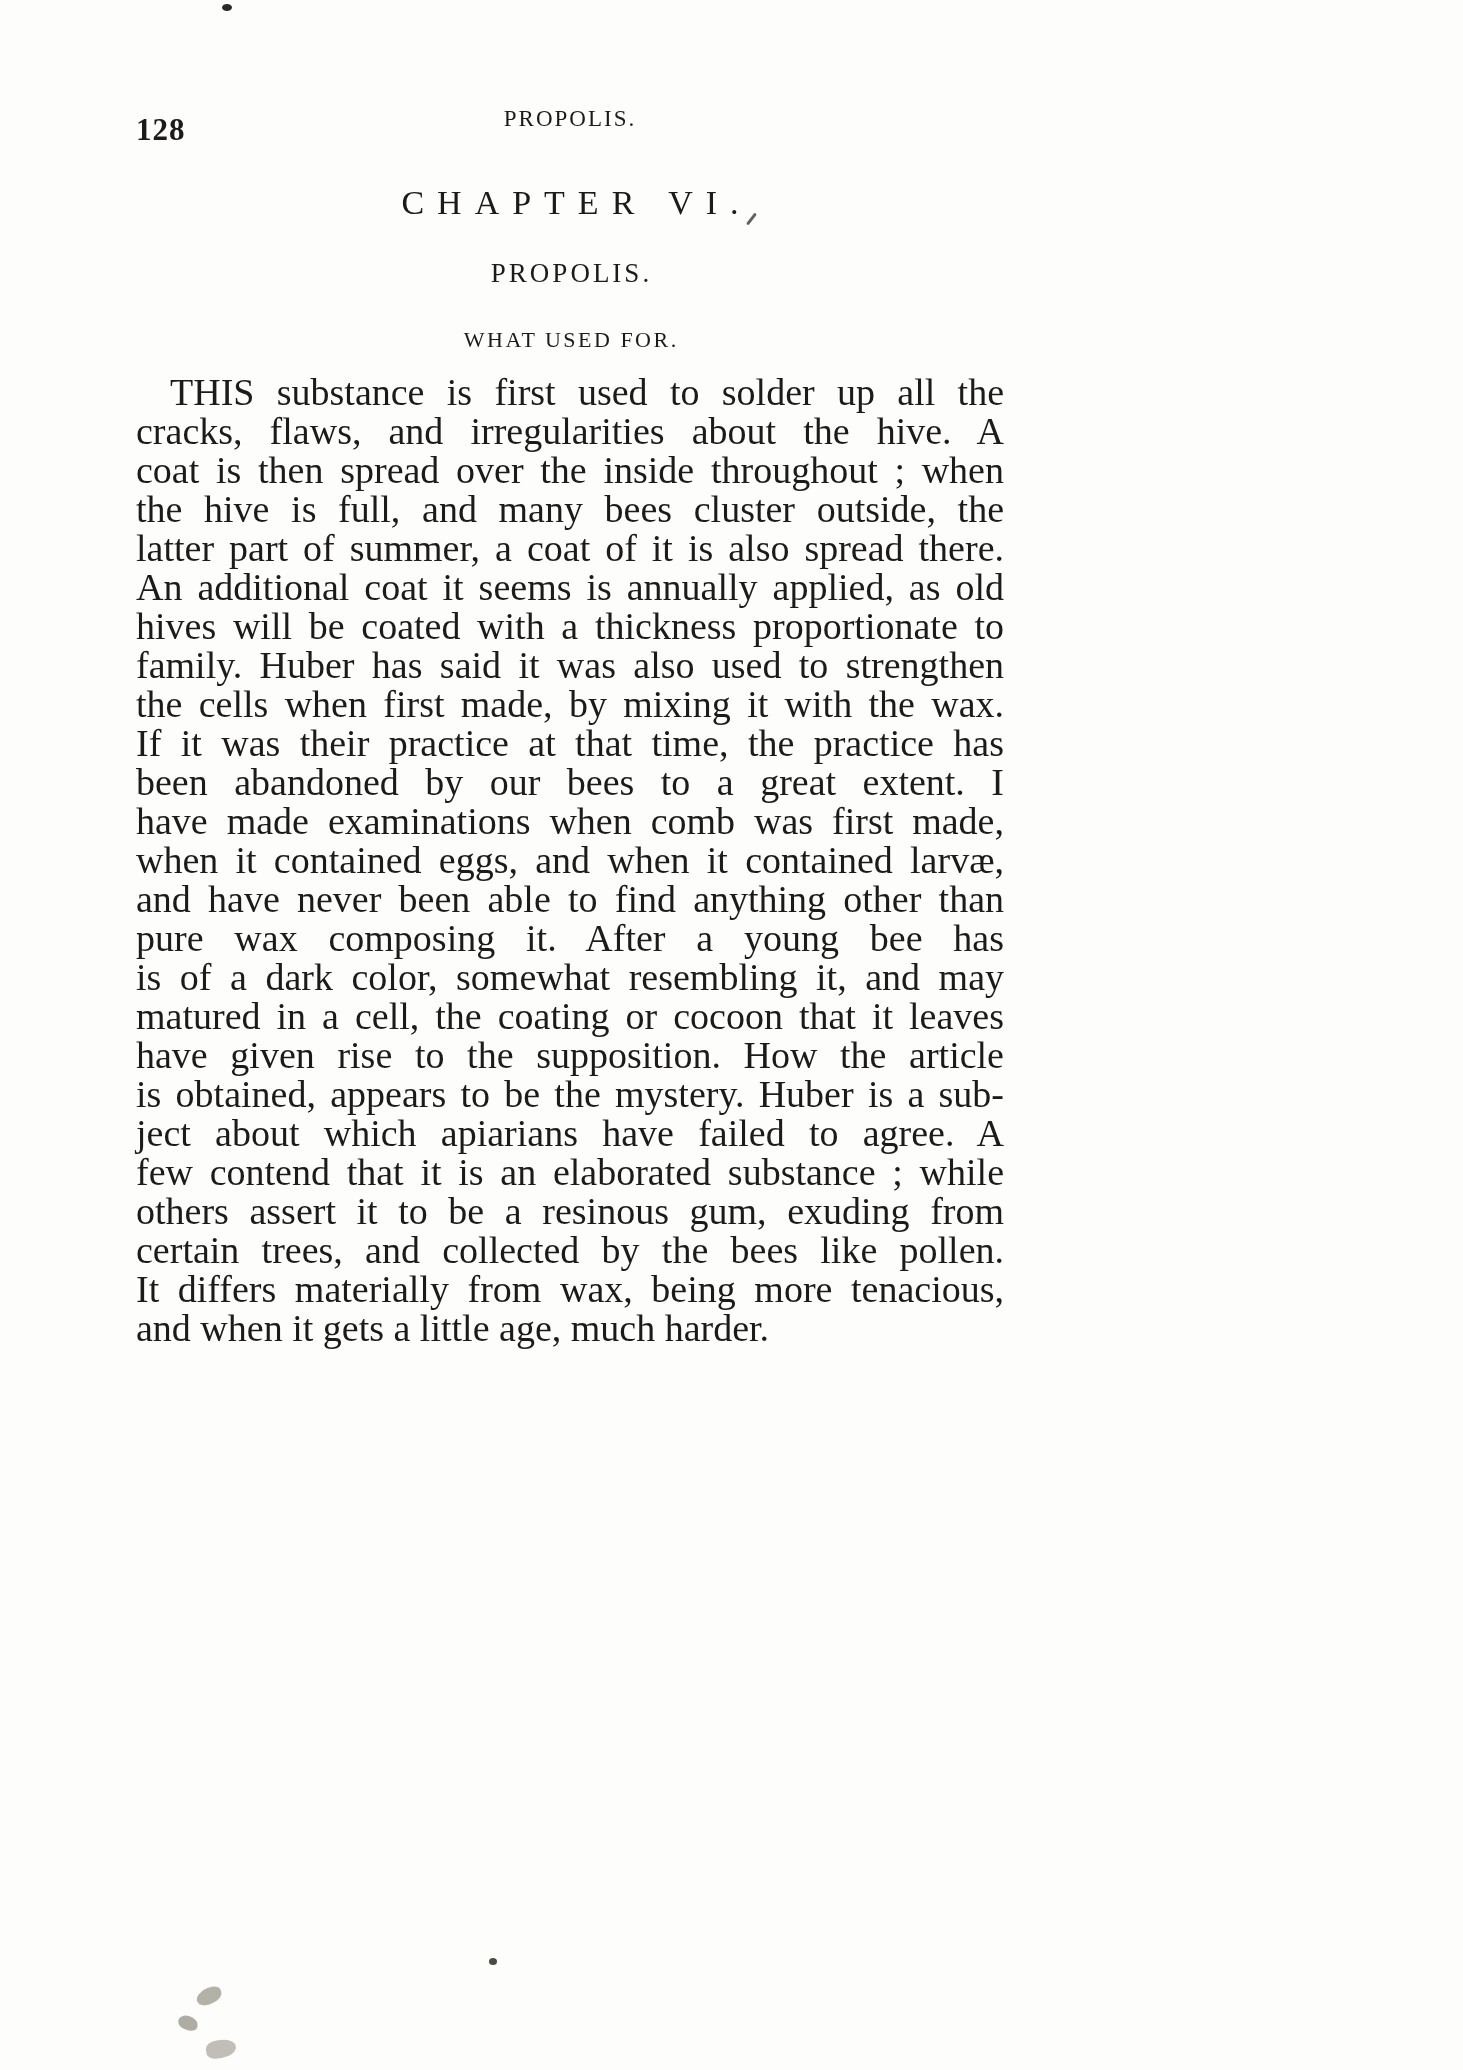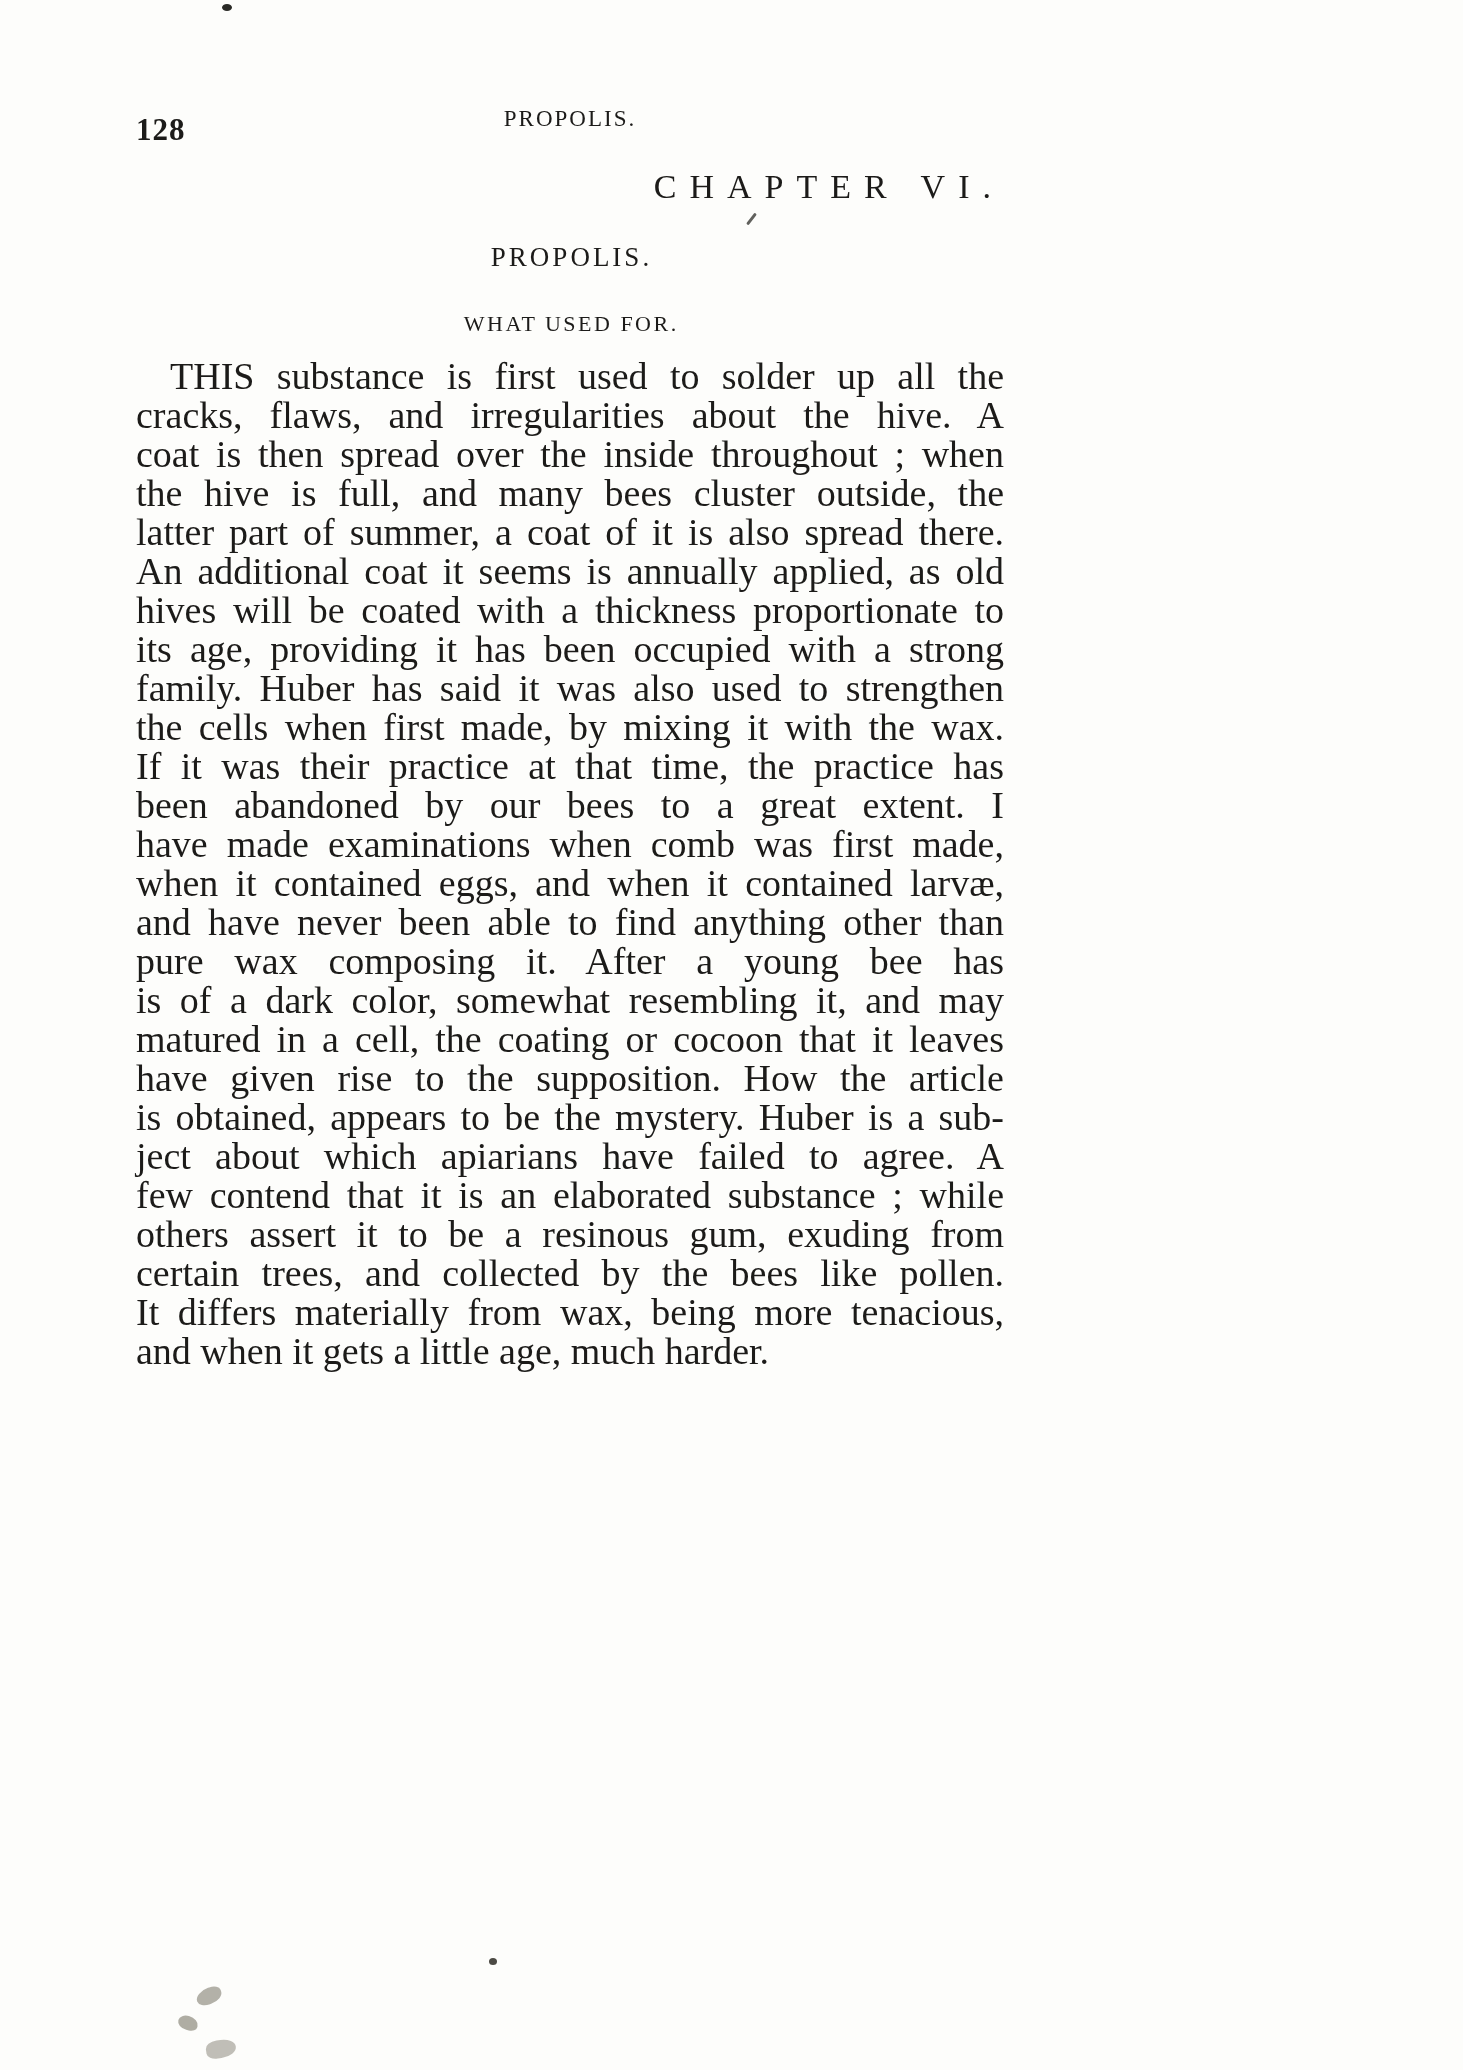--- a/index.html
+++ b/index.html
@@ -36,22 +36,22 @@
   .running-header {
     position: absolute;
     left: 0;
     right: 0;
     top: 6px;
     text-align: center;
     font-size: 23px;
     letter-spacing: 2px;
   }
   .chapter-heading {
-    margin-top: 26px;
-    text-align: right;
+    margin-top: 42px;
+    text-align: center;
     font-size: 34px;
     letter-spacing: 13px;
     text-indent: 13px; 
   }
   .chapter-subtitle {
     margin-top: 36px;
     text-align: center;
     font-size: 27px;
     letter-spacing: 3px;
     text-indent: 3px;
@@ -159,21 +159,20 @@
   <div class="section-heading">WHAT USED FOR.</div>
 
   <div class="body-paragraph">
       <div class="line indent">THIS substance is first used to solder up all the</div>
       <div class="line">cracks, flaws, and irregularities about the hive. A</div>
       <div class="line">coat is then spread over the inside throughout ; when</div>
       <div class="line">the hive is full, and many bees cluster outside, the</div>
       <div class="line">latter part of summer, a coat of it is also spread there.</div>
       <div class="line">An additional coat it seems is annually applied, as old</div>
       <div class="line">hives will be coated with a thickness proportionate to</div>
-      <div class="line">its age, providing it has been occupied with a strong</div>
       <div class="line">family. Huber has said it was also used to strengthen</div>
       <div class="line">the cells when first made, by mixing it with the wax.</div>
       <div class="line">If it was their practice at that time, the practice has</div>
       <div class="line">been abandoned by our bees to a great extent. I</div>
       <div class="line">have made examinations when comb was first made,</div>
       <div class="line">when it contained eggs, and when it contained larvæ,</div>
       <div class="line">and have never been able to find anything other than</div>
       <div class="line">pure wax composing it. After a young bee has</div>
       <div class="line">is of a dark color, somewhat resembling it, and may</div>
       <div class="line">matured in a cell, the coating or cocoon that it leaves</div>

